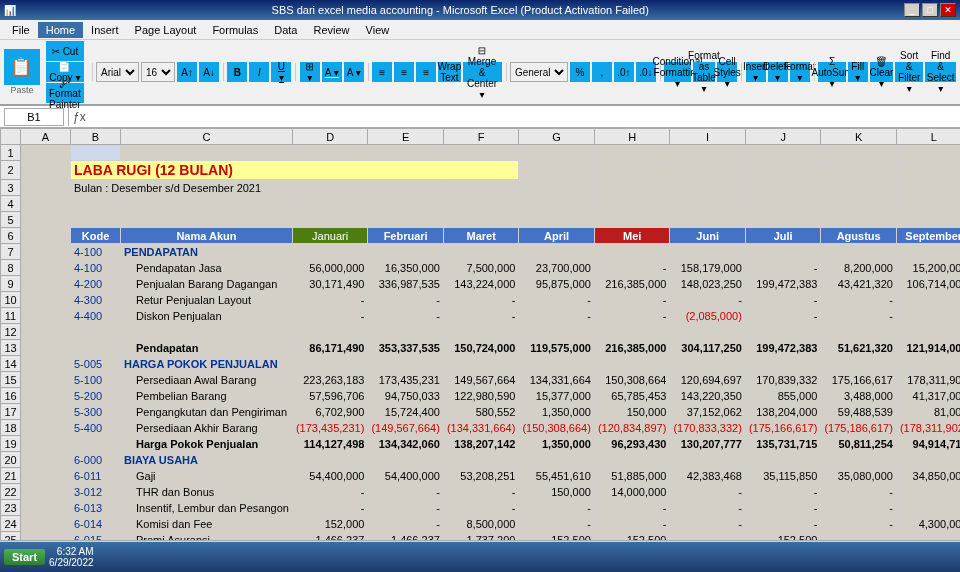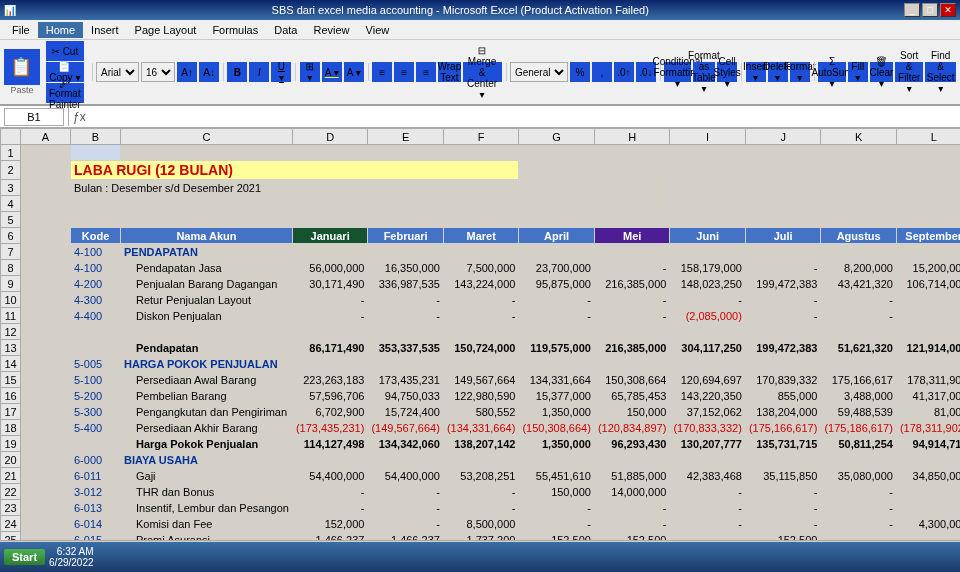--- a/index.html
+++ b/index.html
@@ -179,21 +179,21 @@
       display: flex;
       align-items: center;
       padding: 1px 4px;
       gap: 2px;
       min-height: 24px;
     }
     .toolbar-btn {
       height: 20px;
       min-width: 20px;
       padding: 0 2px;
-      background: #1d4ed8;
+      background: #0ea5e9;
       border: 1px solid transparent;
       cursor: pointer;
       font-size: 10px;
       display: inline-flex;
       align-items: center;
       justify-content: center;
       text-align: center;
     }
     .toolbar-separator { width: 1px; height: 18px; background: #ccc; margin: 0 2px; }
     .combo-box { height: 20px; font-size: 10px; border: 1px solid #aaa; }
@@ -380,25 +380,25 @@
       <tr>
         <td>5</td>
         <td colspan="17"></td>
       </tr>
 
       <tr>
         <td>6</td>
         <td></td>
         <td style="background:#4472c4;color:white;font-weight:bold;text-align:center;">Kode</td>
         <td style="background:#4472c4;color:white;font-weight:bold;text-align:center;">Nama Akun</td>
-        <td style="background:#14532d;color:white;font-weight:bold;text-align:center;">Januari</td>
+        <td style="background:#4d7c0f;color:white;font-weight:normal;text-align:center;">Januari</td>
         <td style="background:#4472c4;color:white;font-weight:bold;text-align:center;">Februari</td>
         <td style="background:#4472c4;color:white;font-weight:bold;text-align:center;">Maret</td>
         <td style="background:#4472c4;color:white;font-weight:bold;text-align:center;">April</td>
-        <td style="background:#4c1d95;color:white;font-weight:bold;text-align:center;">Mei</td>
+        <td style="background:#b91c1c;color:white;font-weight:bold;text-align:center;">Mei</td>
         <td style="background:#4472c4;color:white;font-weight:bold;text-align:center;">Juni</td>
         <td style="background:#4472c4;color:white;font-weight:bold;text-align:center;">Juli</td>
         <td style="background:#4472c4;color:white;font-weight:bold;text-align:center;">Agustus</td>
         <td style="background:#4472c4;color:white;font-weight:bold;text-align:center;">September</td>
 
       </tr>
 
       <tr>
         <td>7</td>
         <td></td>

